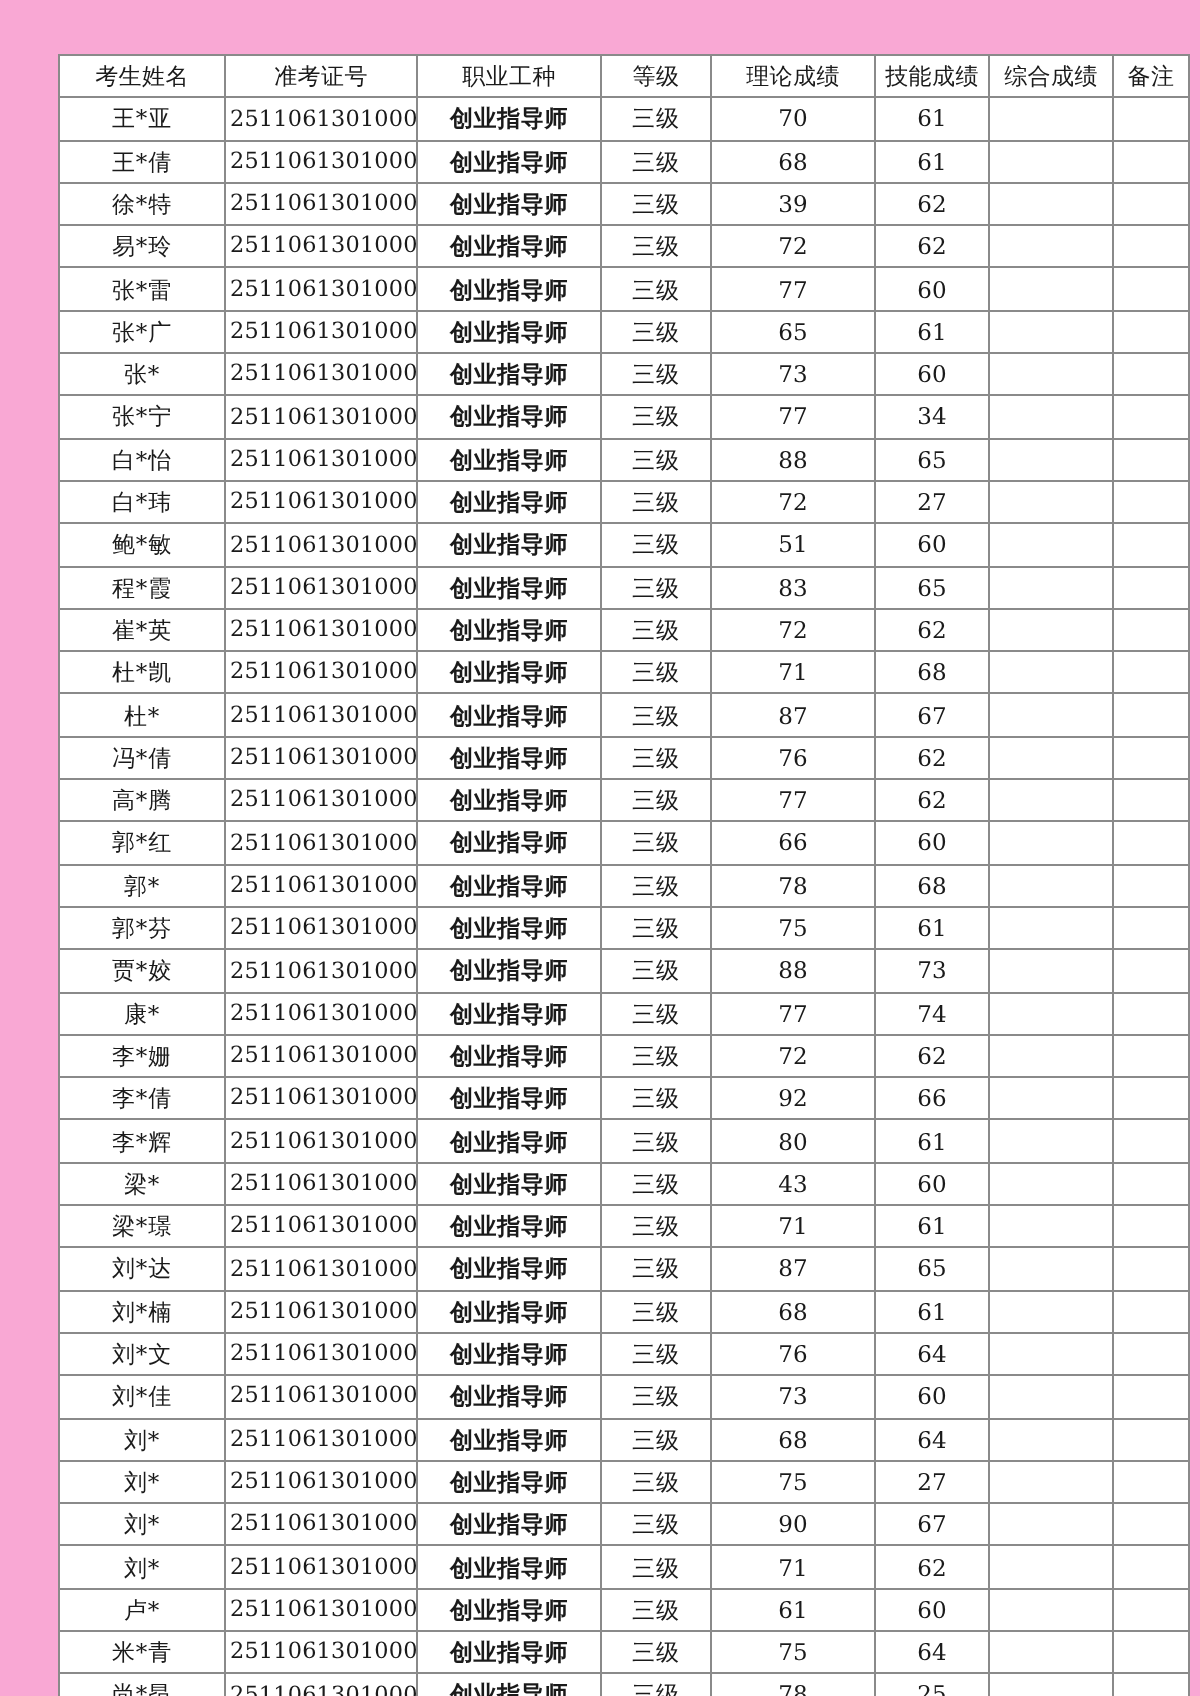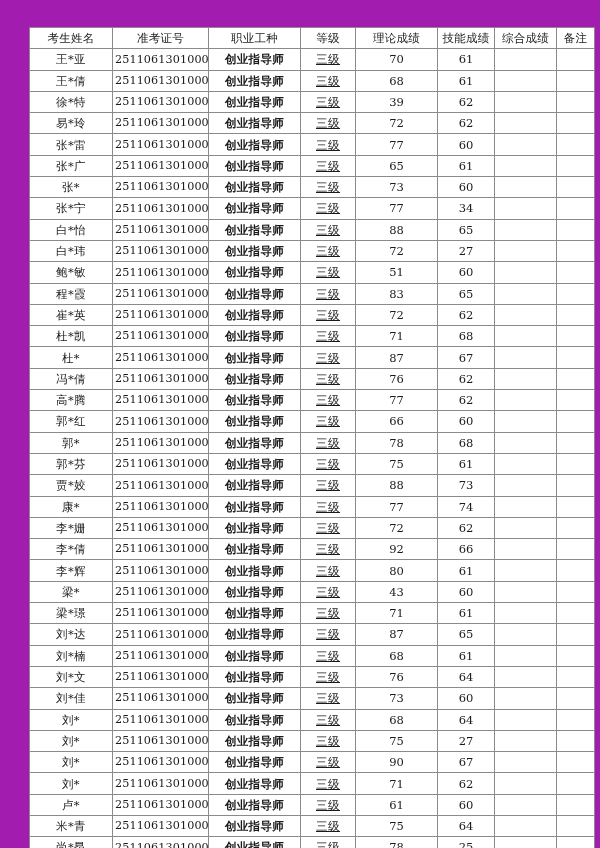--- a/index.html
+++ b/index.html
@@ -12,21 +12,21 @@
     width: 600px;
     height: 848px;
     font-family: "DejaVu Serif", "Liberation Serif", serif;
     color: #1a1a1a;
     overflow: hidden;
   }
   #sheet {
     position: relative;
     width: 600px;
     height: 848px;
-    background: #a21caf;
+    background: #f9a8d4;
   }
   #score-table {
     position: absolute;
     left: 29px;
     top: 27px;
     width: 536px;
     border-collapse: collapse;
     table-layout: fixed;
     background: #ffffff;
   }
@@ -62,21 +62,20 @@
   #score-table tbody td.cell-ticket {
     font-size: 11.2px;
     letter-spacing: 0.1px;
   }
   #score-table tbody td.cell-job {
     letter-spacing: 0.3px;
     font-weight: bold;
   }
   #score-table tbody td.cell-level {
     letter-spacing: 0.5px;
-    text-decoration: underline;
   }
   #score-table tbody td.cell-theory,
   #score-table tbody td.cell-skill {
     font-size: 11.5px;
   }
   #score-table tbody td.cell-comp,
   #score-table tbody td.cell-remark {
     font-size: 11.5px;
   }
   

